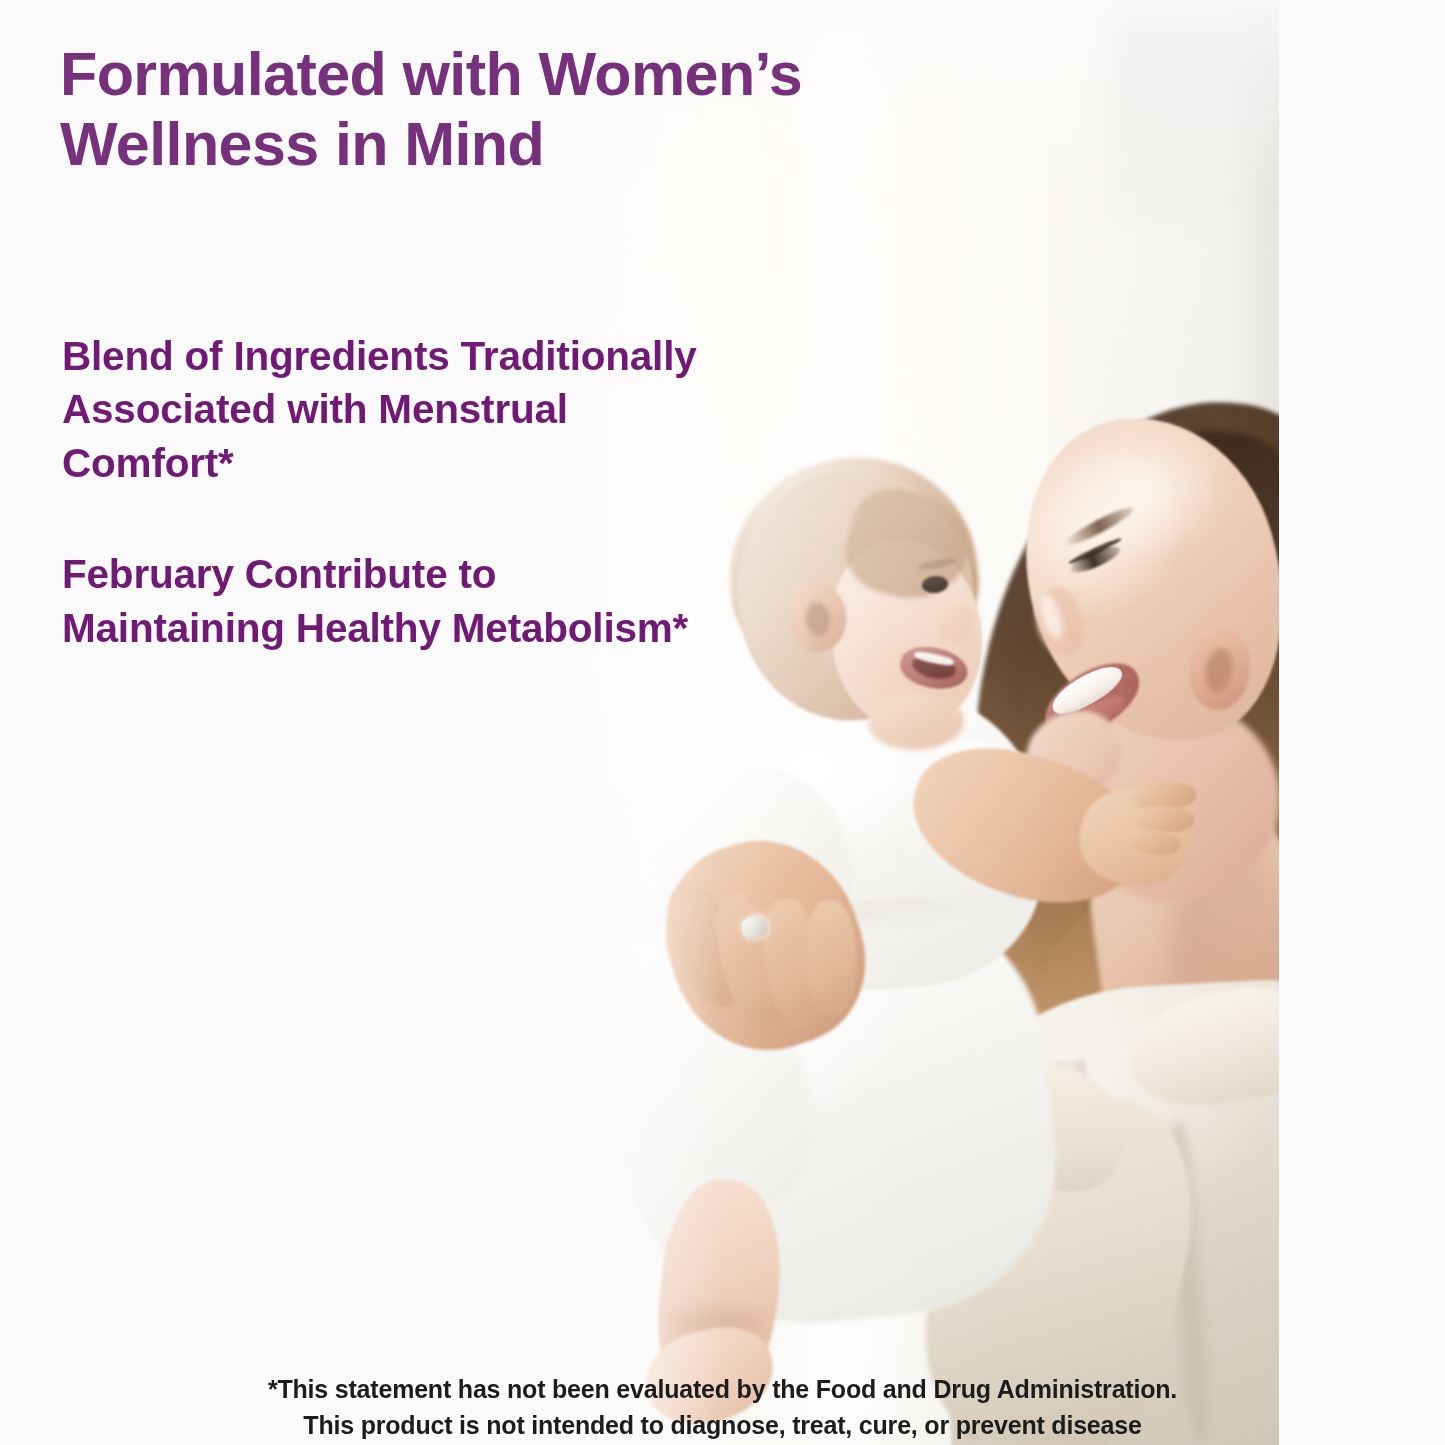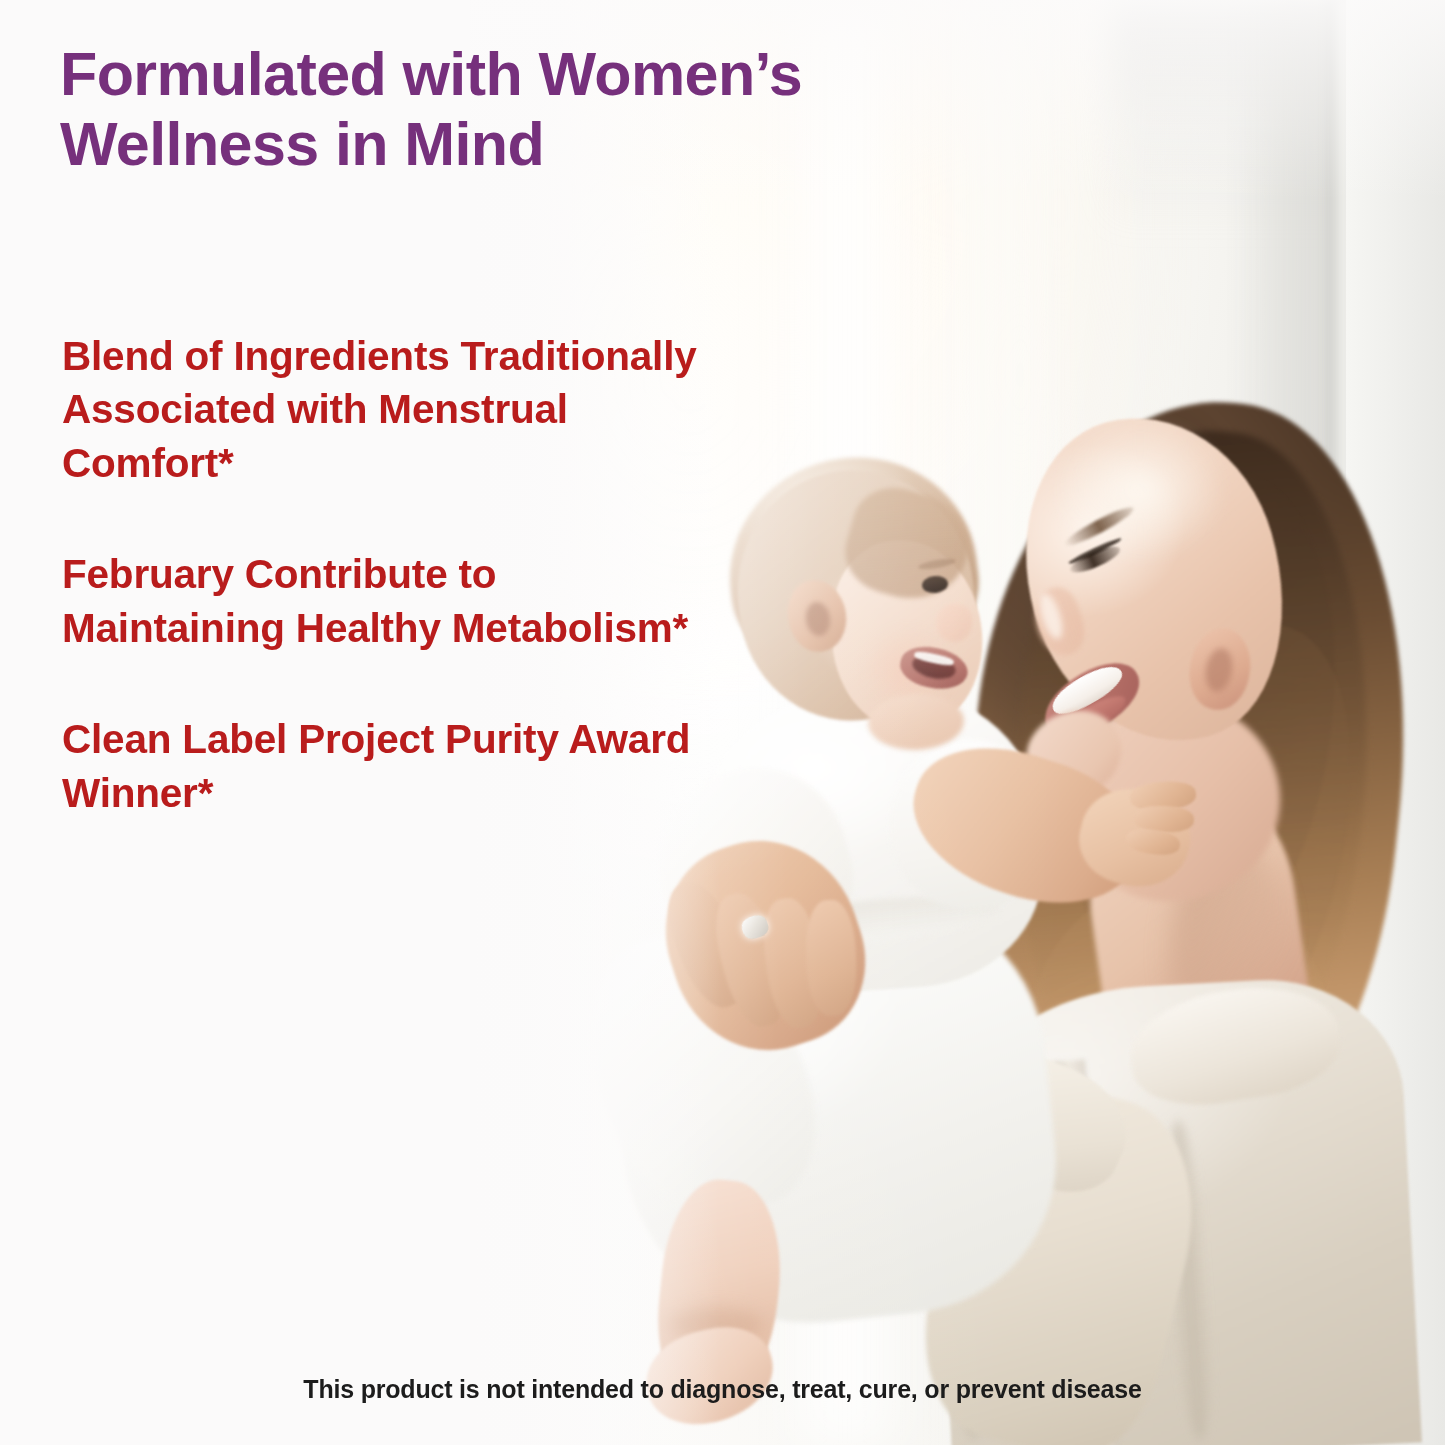--- a/index.html
+++ b/index.html
@@ -5,21 +5,21 @@
   * { margin:0; padding:0; box-sizing:border-box; }
   html,body { width:1445px; height:1445px; }
   body {
     font-family:"Liberation Sans", sans-serif;
     background:#fafafa;
     overflow:hidden;
     position:relative;
   }
   #canvas {
     position:relative;
-    width:1445px; height:1445px;
+    width:1279px; height:1445px;
     background:#fbfafa;
     overflow:hidden;
   }
 
   
   #photo {
     position:absolute;
     left:470px; top:0;
     width:975px; height:1445px;
     overflow:hidden;
@@ -554,21 +554,21 @@
     letter-spacing:-.6px;
     color:#76307c;
   }
 
   #benefits { position:absolute; left:62px; top:330px; width:640px; }
   .benefit {
     font-size:40.5px;
     font-weight:bold;
     line-height:1.32;
     letter-spacing:-.2px;
-    color:#b91c1c;
+    color:#701a75;
     margin-bottom:58px;
   }
   .benefit:last-child { margin-bottom:0; }
 
   #disclaimer {
     position:absolute;
     left:0; top:1372px;
     width:1445px;
     text-align:center;
     font-size:25px;
@@ -670,21 +670,21 @@
     <div class="ph" id="photo-fade-top"></div>
   </div>
 
   <div id="text-layer">
 
     <h1 id="headline">Formulated with Women’s Wellness in Mind</h1>
 
     <div id="benefits">
       <p class="benefit">Blend of Ingredients Traditionally Associated with Menstrual Comfort*</p>
       <p class="benefit">February Contribute to Maintaining Healthy Metabolism*</p>
-      <p class="benefit">Clean Label Project Purity Award Winner*</p>
     </div>
 
     <div id="disclaimer">
+      <span class="dl">*This statement has not been evaluated by the Food and Drug Administration.</span>
       <span class="dl">This product is not intended to diagnose, treat, cure, or prevent disease</span>
     </div>
 
   </div>
 </div>
 
 </body></html>

